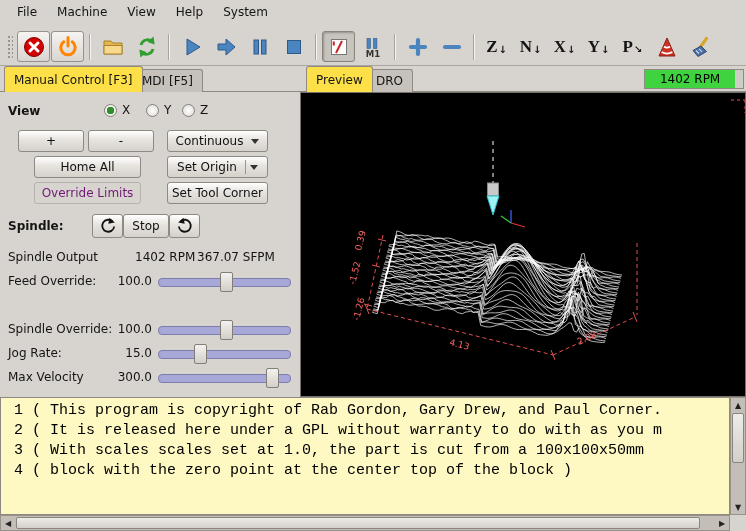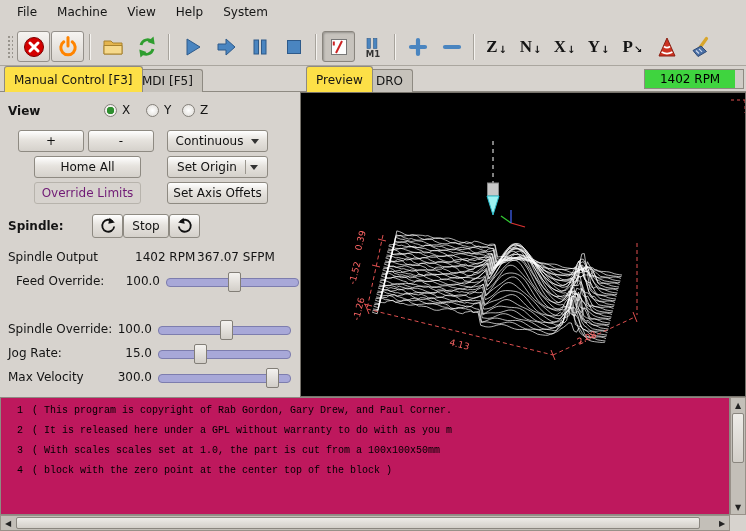--- a/index.html
+++ b/index.html
@@ -44,21 +44,21 @@
   .trough{position:absolute;left:0;right:0;top:8px;height:9px;background:#a8a8d8;border:1px solid #7d7dae;border-radius:4px}
   .shandle{position:absolute;top:2px;width:13px;height:20px;background:linear-gradient(#f4f2ef,#d2cec8);border:1px solid #827e77;border-radius:2px}
 
   
   .rpm{position:absolute;right:2px;top:3px;width:100px;height:20px;border:1px solid #8e8a82;background:#cfccc6;display:flex;overflow:hidden}
   .rpm-fill{width:92%;background:#3fd43f;display:flex;align-items:center;justify-content:center;color:#000}
   .preview{position:absolute;top:26px;left:0;right:0;bottom:0;background:#000;border:1px solid #77736c}
 
   
   .gcode-area{position:absolute;left:0;top:397px;width:100%;height:134px;background:#d7d3ce}
-  .gcode-view{position:absolute;left:0;top:0;width:730px;height:118px;background:#be185d;border:1px solid #8e8a82;font-family:"Liberation Mono",monospace;font-size:10px;line-height:20px;padding:3px 0 0 4px;white-space:nowrap;overflow:hidden;color:#000}
+  .gcode-view{position:absolute;left:0;top:0;width:730px;height:118px;background:#fef9c3;border:1px solid #8e8a82;font-family:"Liberation Mono",monospace;font-size:15px;line-height:20px;padding:3px 0 0 4px;white-space:nowrap;overflow:hidden;color:#000}
   .gline{height:20px}
   .gnum{display:inline-block;width:18px;text-align:right;margin-right:9px}
   .sb-track{position:absolute;background:#c3bfb8;border:1px solid #989189}
   .sb-thumb{position:absolute;background:linear-gradient(#eeece8,#d3cfc9);border:1px solid #8a867f;border-radius:2px}
   .sb-btn{position:absolute;display:flex;align-items:center;justify-content:center;font-size:8px;color:#222;width:14px;height:14px}
   .corner{position:absolute;left:730px;top:118px;width:16px;height:16px;background:#d7d3ce}
 </style>
 </head>
 <body>
 
@@ -237,21 +237,21 @@
         <div class="btn" style="left:167px;top:64px;width:101px;height:22px">
           <span>Set Origin</span>
           <span class="vdiv"></span>
           <span class="arr-down" style="margin-left:4px"></span>
         </div>
 
         <div class="btn disabled" style="left:34px;top:90px;width:107px;height:22px">
           <span>Override Limits</span>
         </div>
         <div class="btn" style="left:167px;top:90px;width:101px;height:22px">
-          <span>Set Axis Offets</span>
+          <span>Set Tool Corner</span>
         </div>
 
         <span class="blabel" style="left:8px;top:127px">Spindle:</span>
         <div class="btn" style="left:92px;top:122px;width:31px;height:24px">
           <svg width="18" height="18" viewBox="0 0 18 18">
             <path d="M13.5,4.5 A6,6 0 1 0 15.2,9.5" fill="none" stroke="#111" stroke-width="1.8"></path>
             <polygon points="10.5,0.8 15.8,5.5 9.3,6.8" fill="#111"></polygon>
           </svg>
         </div>
         <div class="btn" style="left:123px;top:122px;width:46px;height:24px">
@@ -263,21 +263,21 @@
               <path d="M13.5,4.5 A6,6 0 1 0 15.2,9.5" fill="none" stroke="#111" stroke-width="1.8"></path>
               <polygon points="10.5,0.8 15.8,5.5 9.3,6.8" fill="#111"></polygon>
             </g>
           </svg>
         </div>
 
         <span class="plabel" style="left:8px;top:158px">Spindle Output</span>
         <span class="plabel" style="left:135px;top:158px">1402 RPM</span>
         <span class="plabel" style="left:197px;top:158px">367.07 SFPM</span>
 
-        <div class="abs" style="left:8px;top:178px;width:300px;height:24px">
+        <div class="abs" style="left:0;top:178px;width:300px;height:24px">
           <span class="srow-label">Feed Override:</span>
           <span class="sval">100.0</span>
           <div class="slider">
             <div class="trough"></div>
             <div class="shandle" style="left: 62px;"></div>
           </div>
         </div>
         <div class="abs" style="left:0;top:226px;width:300px;height:24px">
           <span class="srow-label">Spindle Override:</span>
           <span class="sval">100.0</span>

